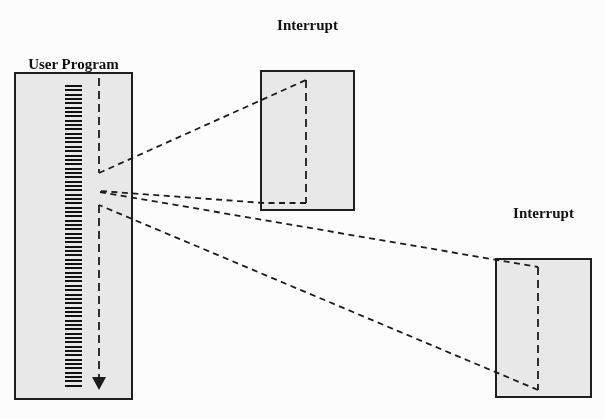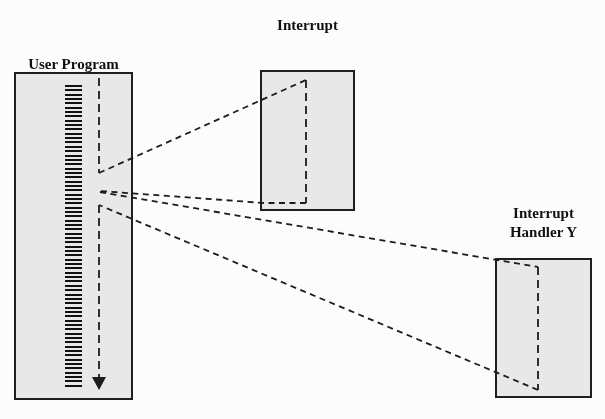--- a/index.html
+++ b/index.html
@@ -70,21 +70,20 @@
 <div class="stage">
 
   <div class="node-label" id="user-program-label">User Program</div>
 
   <div class="node-label" id="handler-x-label">
     <div>Interrupt</div>
   </div>
 
   <div class="node-label" id="handler-y-label">
     <div>Interrupt</div>
-    <div>Handler Y</div>
   </div>
 
   <div class="node-box" id="user-program-box">
     <div class="ticks">
         <div class="tick"></div>
         <div class="tick"></div>
         <div class="tick"></div>
         <div class="tick"></div>
         <div class="tick"></div>
         <div class="tick"></div>

